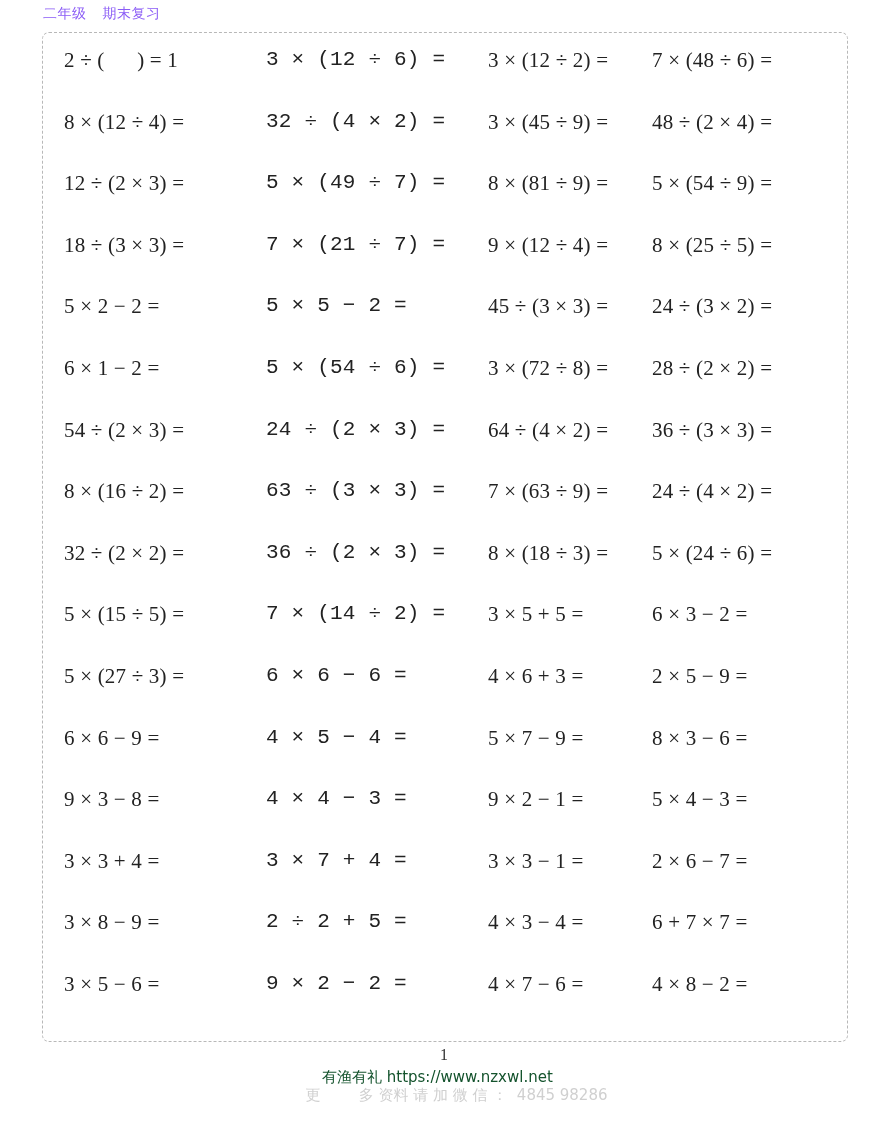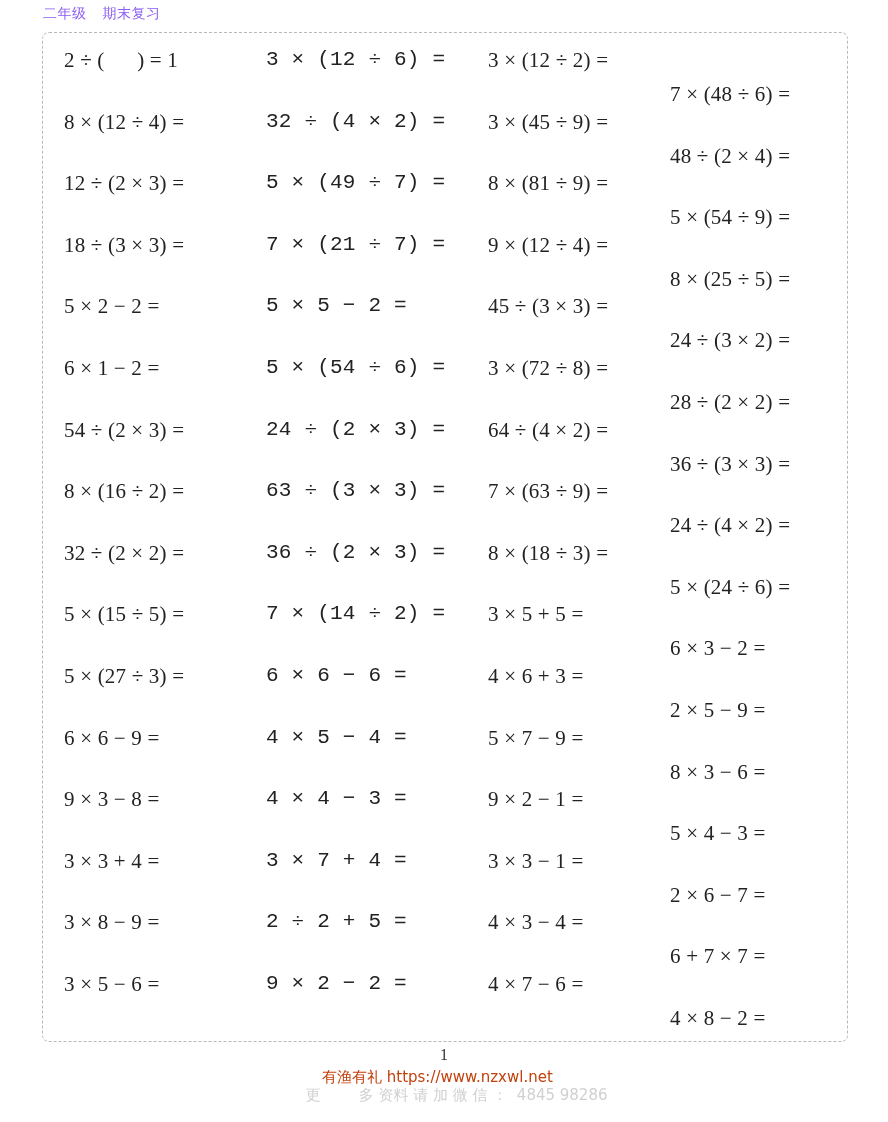--- a/index.html
+++ b/index.html
@@ -52,21 +52,21 @@
       font-family: "Liberation Serif", "DejaVu Serif", serif;
       font-size: 21px;
       line-height: 32px;
       color: #222;
       white-space: pre;
       letter-spacing: 0.2px;
     }
     .c0 { left: 0; }
     .c1 { left: 202px; font-family: Liberation Mono, monospace; }
     .c2 { left: 404px; margin-left: 20px; }
-    .c3 { left: 606px; margin-top: 34px; }
+    .c3 { left: 588px; }
     .page-number {
       position: absolute;
       left: 0;
       width: 888px;
       top: 1046px;
       text-align: center;
       font-family: "Liberation Serif", serif;
       font-size: 16px;
       color: #333;
     }
@@ -76,21 +76,21 @@
       top: 1068px;
       font-family: "DejaVu Sans", sans-serif;
       font-size: 15px;
       color: #d0d0d0;
       white-space: pre;
     }
     .watermark .front {
       position: absolute;
       left: 26px;
       top: 0;
-      color: #c2410c;
+      color: #14532d;
       background: transparent;
     }
   </style>
 </head>
 <body>
 
 <div class="header">
   <span>二年级</span><span class="gap"></span><span>期末复习</span>
 </div>
 

